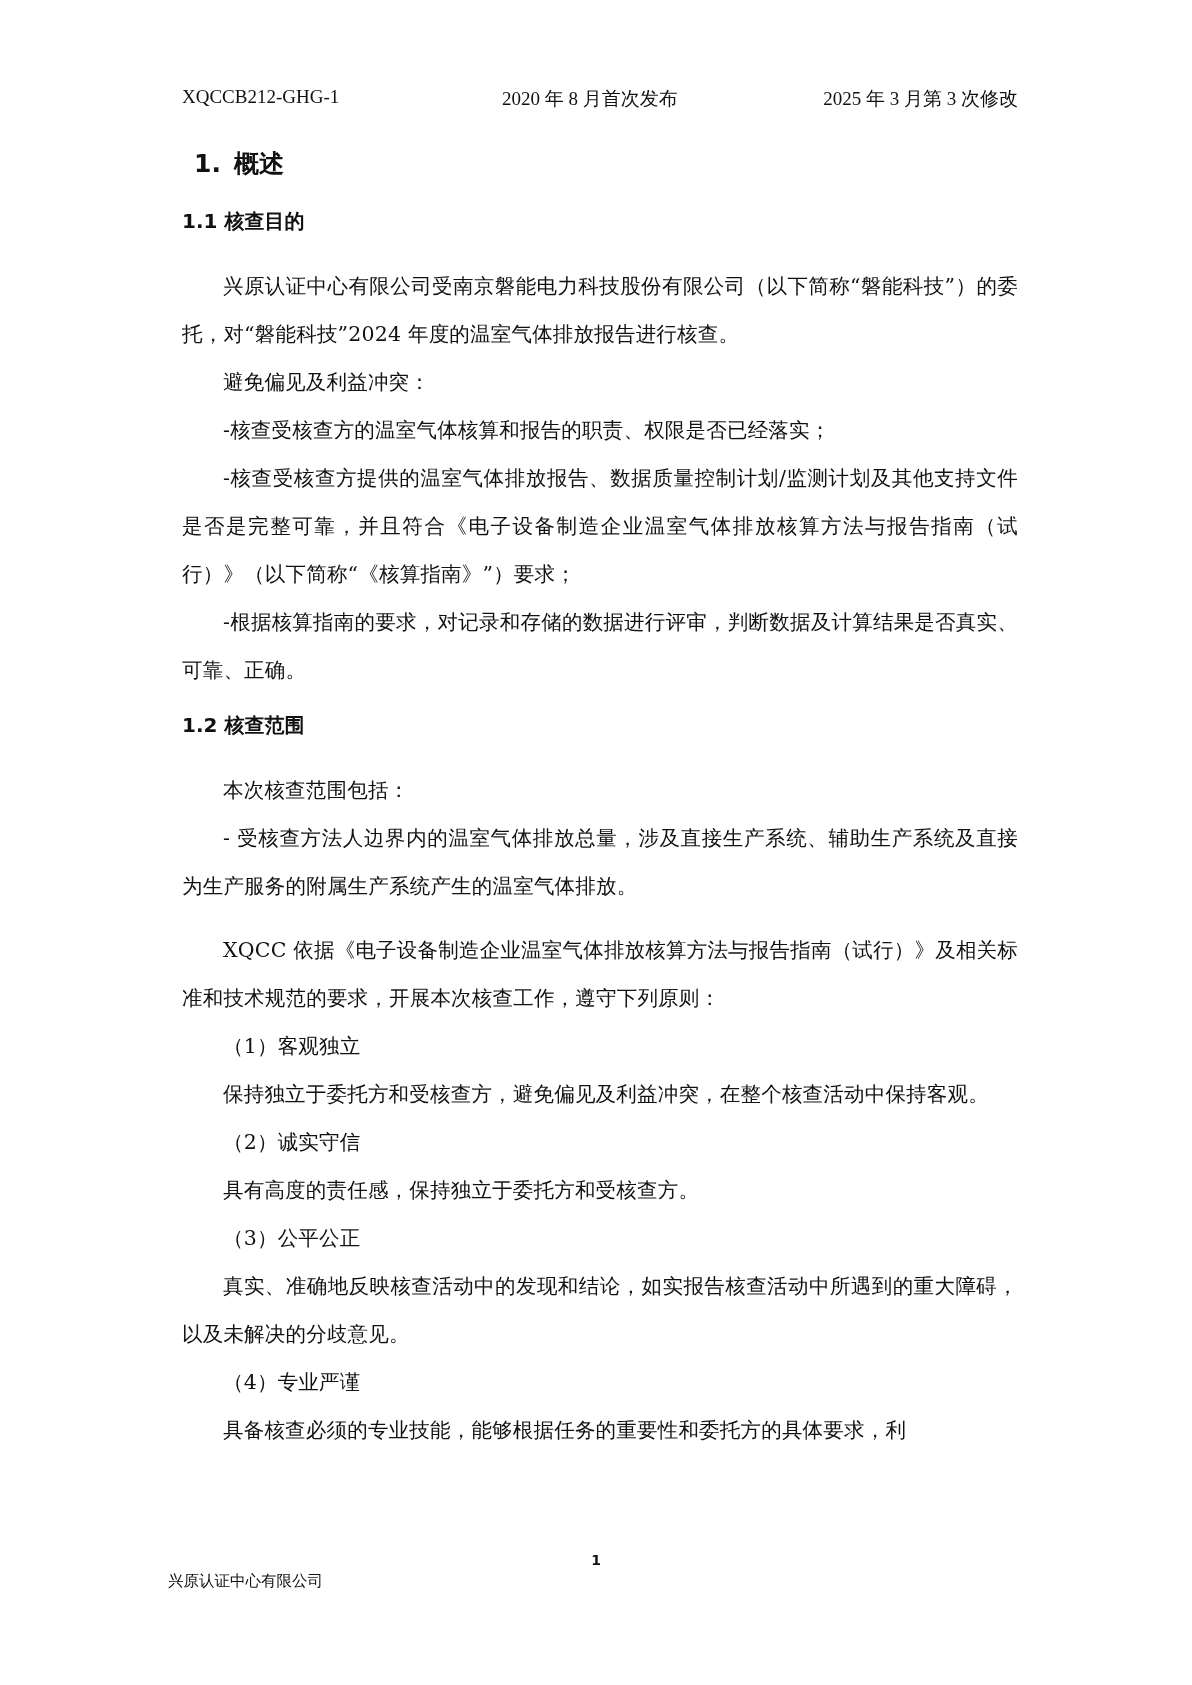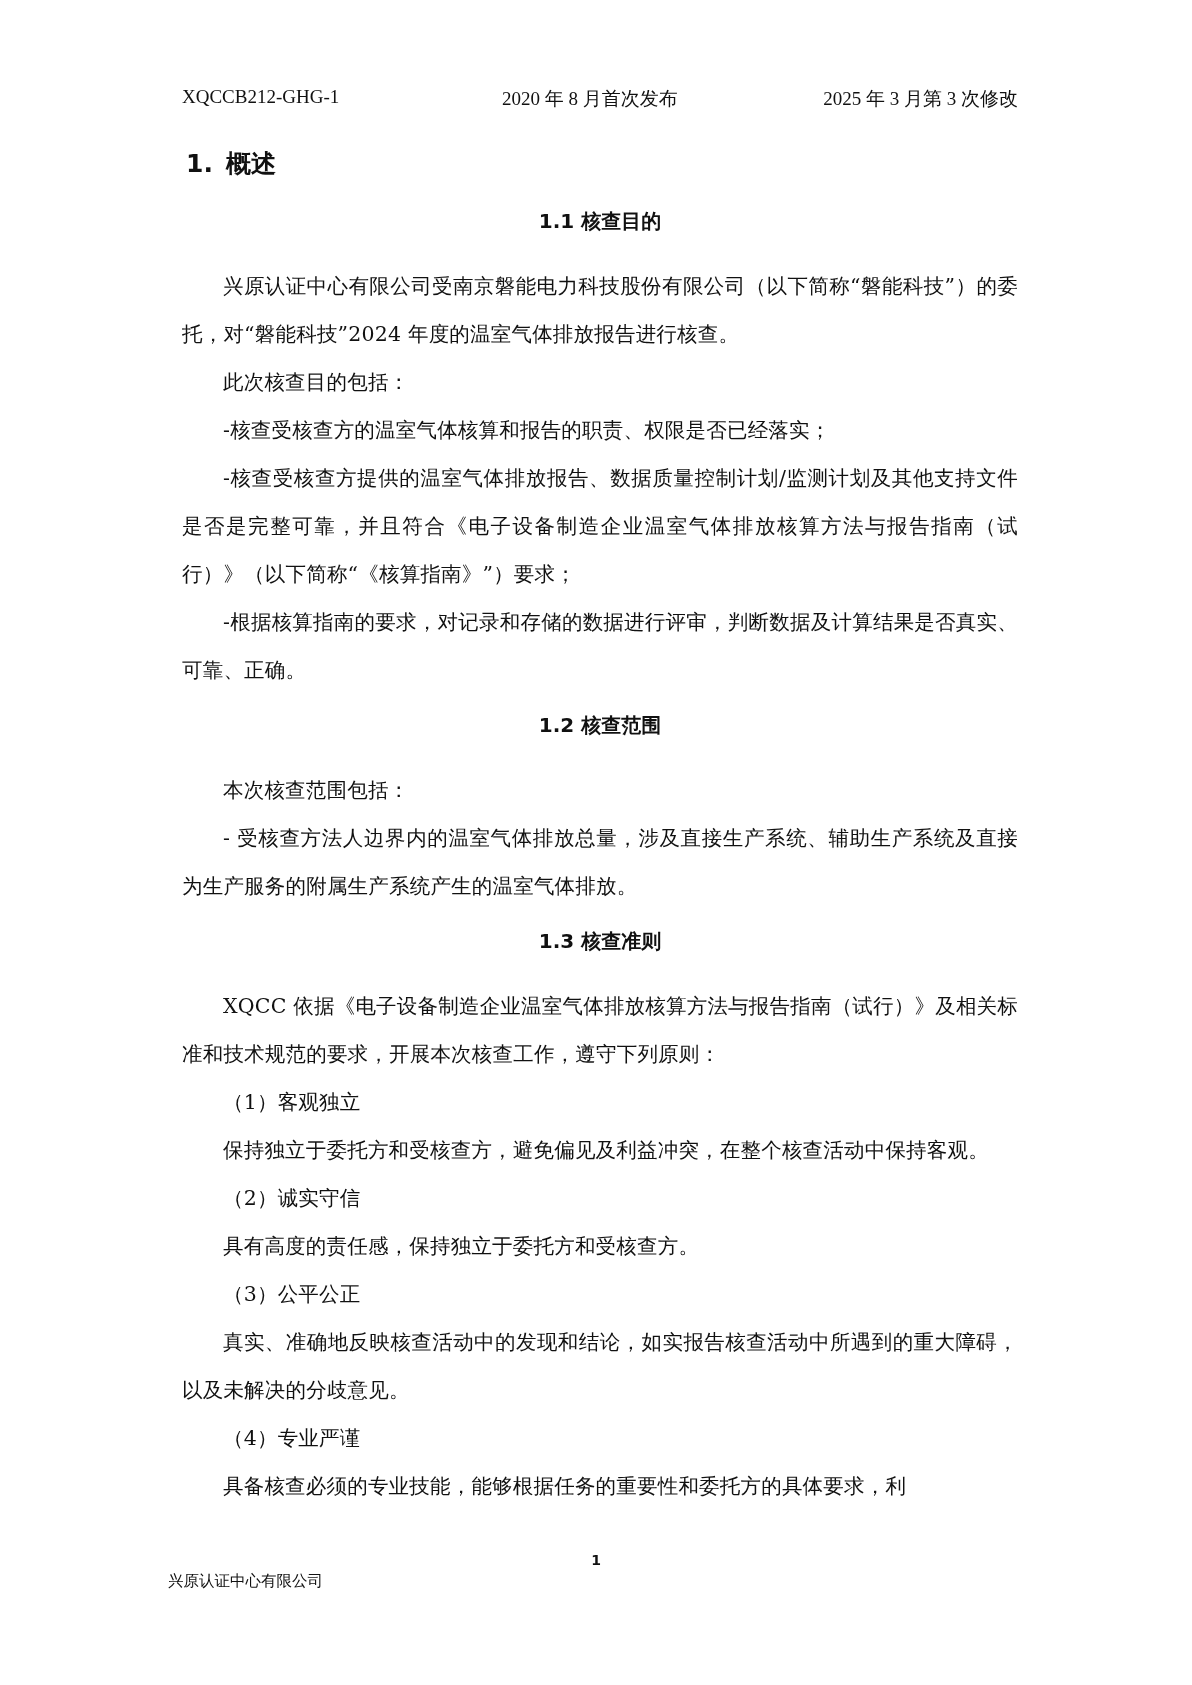--- a/index.html
+++ b/index.html
@@ -40,31 +40,30 @@
       top: 142px;
       left: 182px;
       width: 836px;
     }
     .h1 {
       font-family: "DejaVu Sans", "Liberation Sans", sans-serif;
       font-weight: bold;
       font-size: 25px;
       height: 44px;
       line-height: 44px;
-      margin: 0 0 20px 4px;
+      margin: 0 0 20px 12px;
     }
     .h1 .num { display: inline-block; width: 40px; }
     .h2 {
       font-family: "DejaVu Sans", "Liberation Sans", sans-serif;
       font-weight: bold;
       font-size: 20px;
       height: 30px;
       line-height: 30px;
       margin: 0 0 26px 0;
-      text-align: center;
     }
     .para {
       font-size: 20.5px;
       line-height: 48px;
       margin: 0;
       text-indent: 2em;
       text-align: justify;
       letter-spacing: 0.2px;
     }
     .sec-gap { height: 16px; }
@@ -99,32 +98,31 @@
   </div>
 
   <div class="content">
 
     <div class="h1">
       <span class="num">1.</span><span>概述</span>
     </div>
 
     <div class="h2">1.1 核查目的</div>
     <p class="para">兴原认证中心有限公司受南京磐能电力科技股份有限公司（以下简称“磐能科技”）的委托，对“磐能科技”2024 年度的温室气体排放报告进行核查。</p>
-    <p class="para">此次核查目的包括：</p>
+    <p class="para">避免偏见及利益冲突：</p>
     <p class="para">-核查受核查方的温室气体核算和报告的职责、权限是否已经落实；</p>
     <p class="para">-核查受核查方提供的温室气体排放报告、数据质量控制计划/监测计划及其他支持文件是否是完整可靠，并且符合《电子设备制造企业温室气体排放核算方法与报告指南（试行）》（以下简称“《核算指南》”）要求；</p>
     <p class="para">-根据核算指南的要求，对记录和存储的数据进行评审，判断数据及计算结果是否真实、可靠、正确。</p>
 
     <div class="sec-gap"></div>
     <div class="h2">1.2 核查范围</div>
     <p class="para">本次核查范围包括：</p>
     <p class="para">- 受核查方法人边界内的温室气体排放总量，涉及直接生产系统、辅助生产系统及直接为生产服务的附属生产系统产生的温室气体排放。</p>
 
     <div class="sec-gap"></div>
-    <div class="h2">1.3 核查准则</div>
     <p class="para">XQCC 依据《电子设备制造企业温室气体排放核算方法与报告指南（试行）》及相关标准和技术规范的要求，开展本次核查工作，遵守下列原则：</p>
 
     <p class="para">（1）客观独立</p>
     <p class="para">保持独立于委托方和受核查方，避免偏见及利益冲突，在整个核查活动中保持客观。</p>
     <p class="para">（2）诚实守信</p>
     <p class="para">具有高度的责任感，保持独立于委托方和受核查方。</p>
     <p class="para">（3）公平公正</p>
     <p class="para">真实、准确地反映核查活动中的发现和结论，如实报告核查活动中所遇到的重大障碍，以及未解决的分歧意见。</p>
     <p class="para">（4）专业严谨</p>
     <p class="para">具备核查必须的专业技能，能够根据任务的重要性和委托方的具体要求，利</p>

